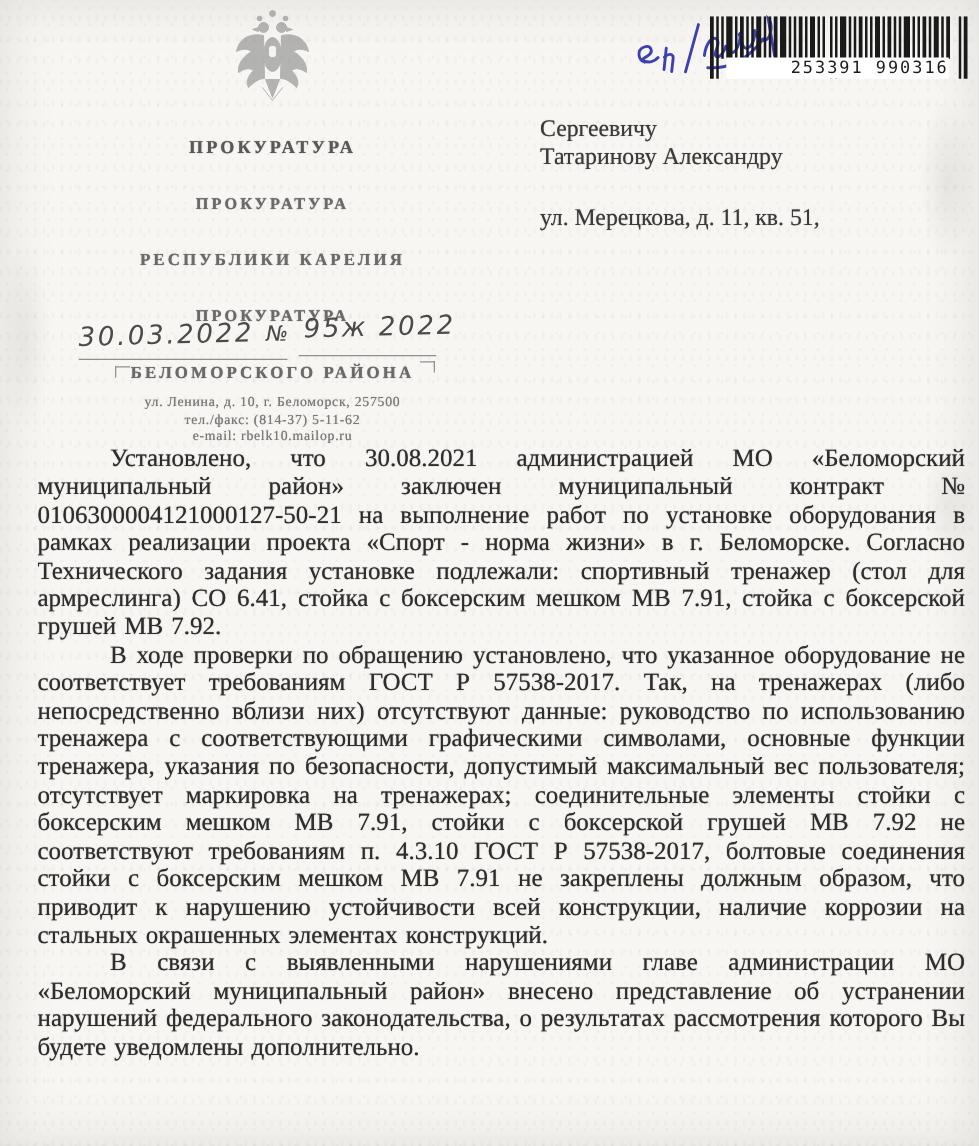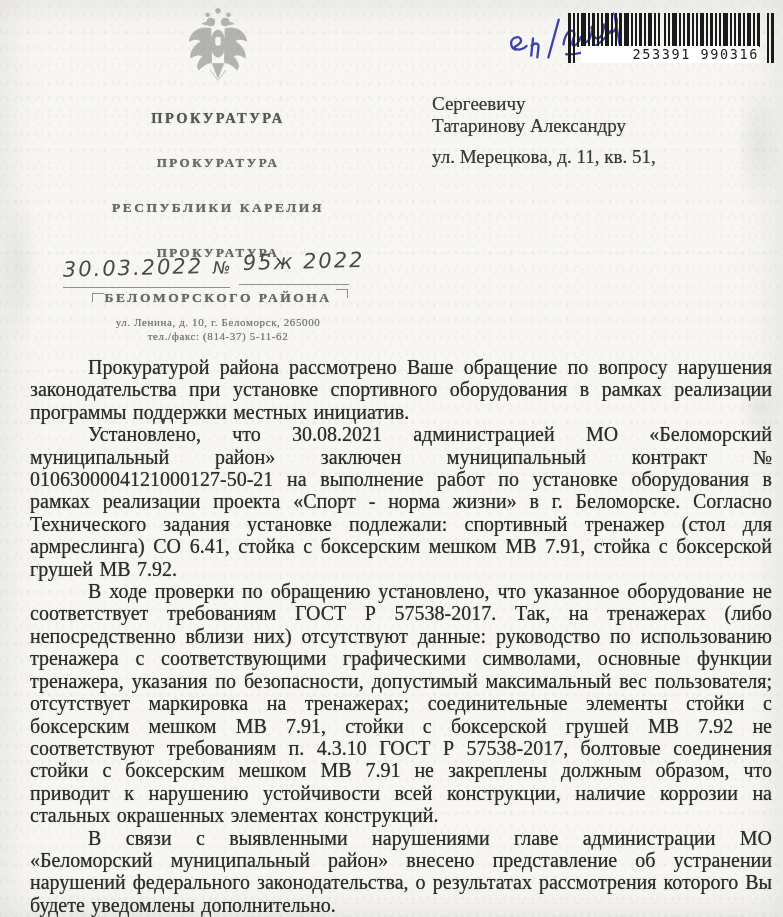--- a/index.html
+++ b/index.html
@@ -48,21 +48,21 @@
   .refline .num{position:absolute;left:188px;top:-2px;}
   .u1{position:absolute;left:63px;top:287px;width:167px;border-top:1.5px solid #8f8f8f;}
   .u2{position:absolute;left:239px;top:284px;width:110px;border-top:1.5px solid #8f8f8f;}
   .corner{position:absolute;width:11px;height:8px;}
   .corner.tl{left:92px;top:293px;border-left:1.5px solid #909090;border-top:1.5px solid #909090;}
   .corner.tr{left:336px;top:289px;border-right:1.5px solid #909090;border-top:1.5px solid #909090;}
   
   .addressee{position:absolute;left:432px;top:93px;width:300px;
     font-size:19px;line-height:22px;color:#3a3a3a;
     text-shadow:0 0 .7px rgba(60,60,60,.7);}
-  .addressee .addr{margin-top:9px;}
+  .addressee .addr{margin-top:27px;}
   
   .pen-note{position:absolute;left:505px;top:6px;transform:rotate(-4deg);}
   .barcode{position:absolute;left:568px;top:13px;width:208px;height:54px;}
   .barcode-digits{
     position:absolute;left:13px;top:33px;width:178px;height:17px;
     background:#ffffff;font-family:"DejaVu Sans Mono", monospace;
     font-size:13.5px;letter-spacing:1.6px;color:#1c1c1c;text-align:right;
     line-height:17px;}
   
   .body-text{
@@ -114,22 +114,23 @@
     </div>
     <div class="lh-block">
       <div class="lh-line lh-s1">ПРОКУРАТУРА</div>
       <div class="lh-line lh-s2">РЕСПУБЛИКИ КАРЕЛИЯ</div>
     </div>
     <div class="lh-block">
       <div class="lh-line lh-s1">ПРОКУРАТУРА</div>
       <div class="lh-line lh-s2">БЕЛОМОРСКОГО РАЙОНА</div>
     </div>
     <div class="lh-contacts">
-      <div>ул. Ленина, д. 10, г. Беломорск, 265000</div>
+      <div>ул. Ленина, д. 10, г. Беломорск, 257500</div>
       <div>тел./факс: (814-37) 5-11-62</div>
+      <div>e-mail: rbelk10.mailop.ru</div>
     </div>
   </div>
 
   <div class="refline">
     <span class="date">30.03.2022</span>
     <span class="nosign">№</span>
     <span class="num">95ж 2022</span>
   </div>
   <div class="u1"></div>
   <div class="u2"></div>
@@ -203,19 +204,18 @@
           <rect x="185" y="0" width="2" height="34"></rect>
         <rect x="189" y="0" width="3" height="34"></rect>
         <rect x="199" y="0" width="2" height="50"></rect>
           <rect x="203" y="0" width="3" height="50"></rect>
       </g>
     </svg>
     <div class="barcode-digits">253391 990316</div>
   </div>
 
   <div class="body-text">
-    <p>Прокуратурой района рассмотрено Ваше обращение по вопросу нарушения законодательства при установке спортивного оборудования в рамках реализации программы поддержки местных инициатив.</p>
     <p>Установлено, что 30.08.2021 администрацией МО «Беломорский муниципальный район» заключен муниципальный контракт № 0106300004121000127-50-21 на выполнение работ по установке оборудования в рамках реализации проекта «Спорт - норма жизни» в г. Беломорске. Согласно Технического задания установке подлежали: спортивный тренажер (стол для армреслинга) СО 6.41, стойка с боксерским мешком МВ 7.91, стойка с боксерской грушей МВ 7.92.</p>
     <p>В ходе проверки по обращению установлено, что указанное оборудование не соответствует требованиям ГОСТ Р 57538-2017. Так, на тренажерах (либо непосредственно вблизи них) отсутствуют данные: руководство по использованию тренажера с соответствующими графическими символами, основные функции тренажера, указания по безопасности, допустимый максимальный вес пользователя; отсутствует маркировка на тренажерах; соединительные элементы стойки с боксерским мешком МВ 7.91, стойки с боксерской грушей МВ 7.92 не соответствуют требованиям п. 4.3.10 ГОСТ Р 57538-2017, болтовые соединения стойки с боксерским мешком МВ 7.91 не закреплены должным образом, что приводит к нарушению устойчивости всей конструкции, наличие коррозии на стальных окрашенных элементах конструкций.</p>
     <p>В связи с выявленными нарушениями главе администрации МО «Беломорский муниципальный район» внесено представление об устранении нарушений федерального законодательства, о результатах рассмотрения которого Вы будете уведомлены дополнительно.</p>
   </div>
 
 </div>
 
 </body></html>

